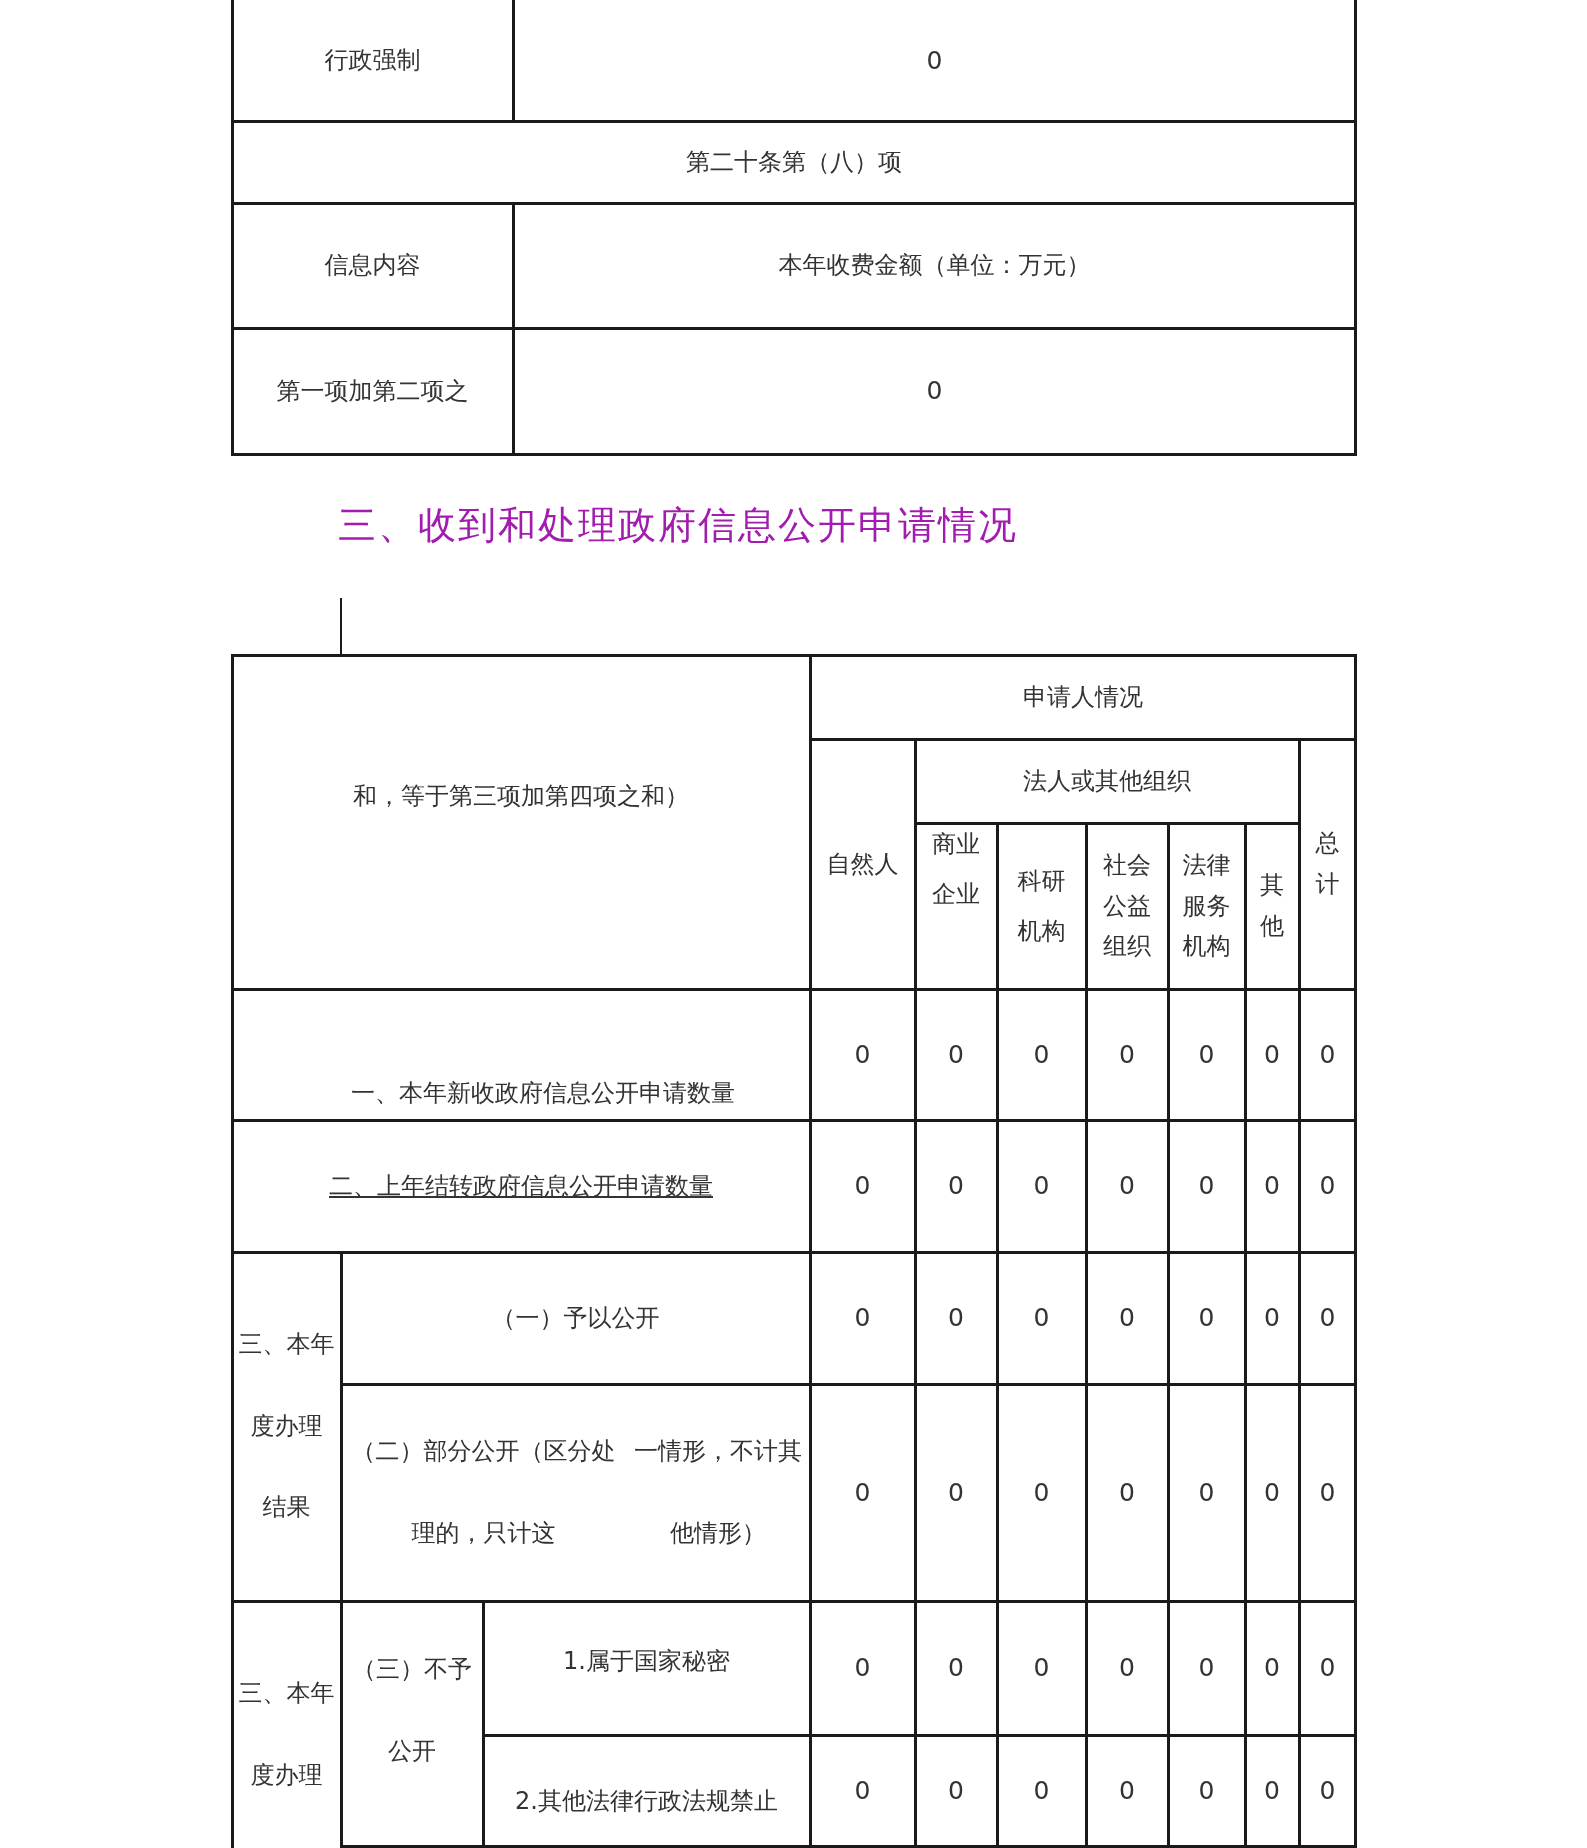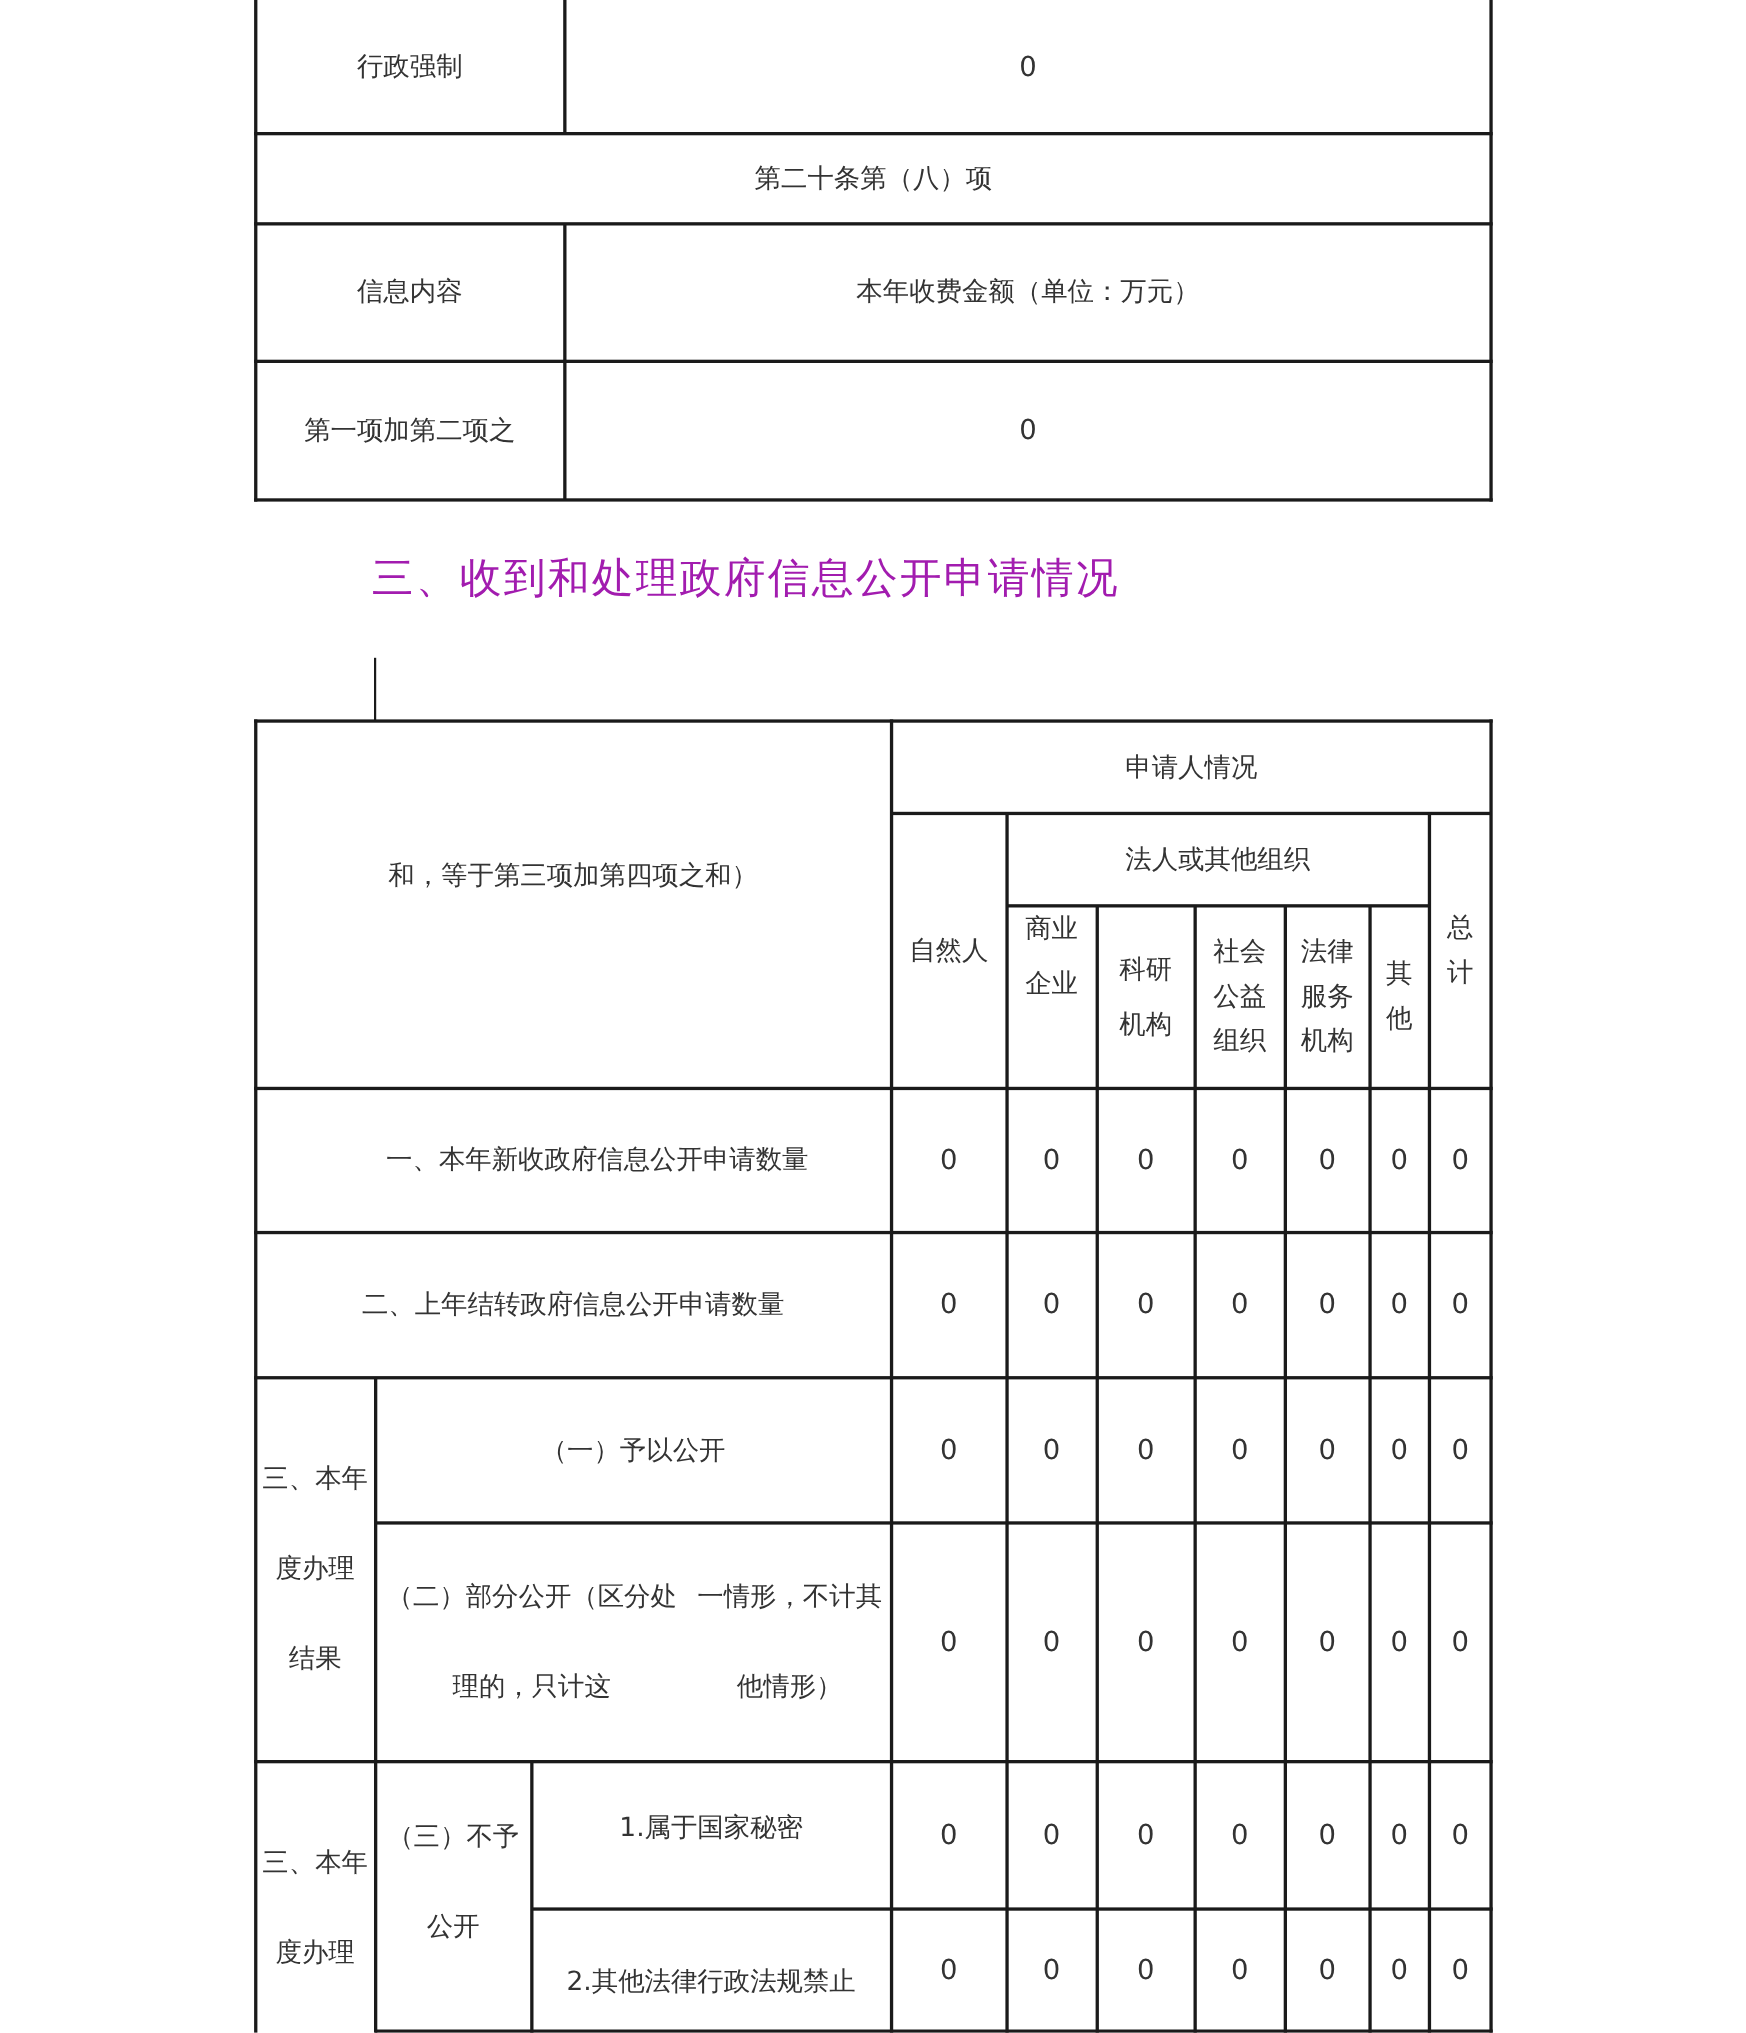--- a/index.html
+++ b/index.html
@@ -97,22 +97,22 @@
   </div>
   <div class="cell vtext" style="left:1245px;top:823px;width:54px;height:166px;flex-direction:column;line-height:1.7;">
     <span>其</span>
     <span>他</span>
   </div>
   <div class="cell vtext" style="left:1299px;top:739px;width:57px;height:250px;flex-direction:column;line-height:1.7;">
     <span>总</span>
     <span>计</span>
   </div>
 
-  <div class="cell" style="left:232px;top:989px;width:578px;height:131px;padding-left:44px;">一、本年新收政府信息公开申请数量</div>
-  <div class="cell" style="left:232px;top:1120px;width:578px;height:132px;">二、上年结转政府信息公开申请数量</div>
+  <div class="cell" style="left:232px;top:1028px;width:578px;height:131px;padding-left:44px;">一、本年新收政府信息公开申请数量</div>
+  <div class="cell" style="left:232px;top:1120px;width:578px;height:132px;text-decoration:underline;">二、上年结转政府信息公开申请数量</div>
 
   <div class="cell" style="left:232px;top:1252px;width:109px;height:349px;flex-direction:column;line-height:3.4;">
     <span>三、本年</span>
     <span>度办理</span>
     <span>结果</span>
   </div>
   <div class="cell" style="left:341px;top:1252px;width:469px;height:132px;">（一）予以公开</div>
   <div class="cell" style="left:341px;top:1384px;width:469px;height:217px;line-height:3.4;">
     <span>（二）部分公开（区分处理的，只计这</span>
     <span>一情形，不计其他情形）</span>

